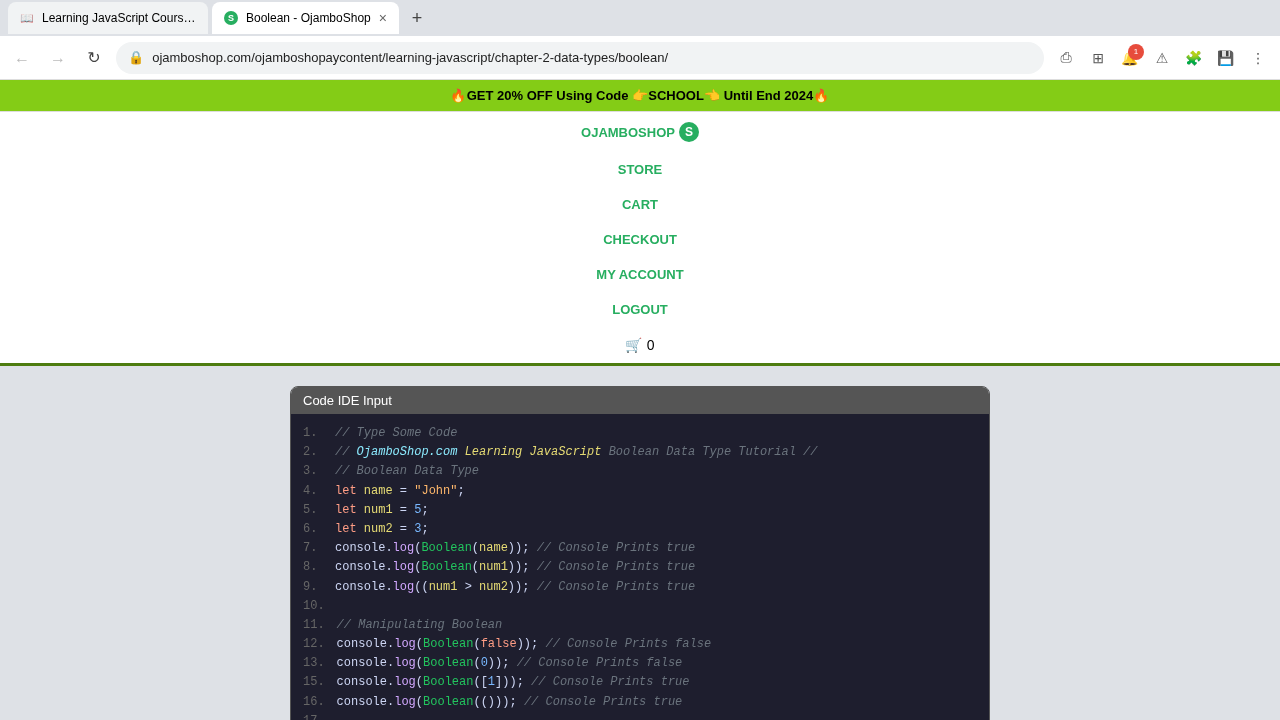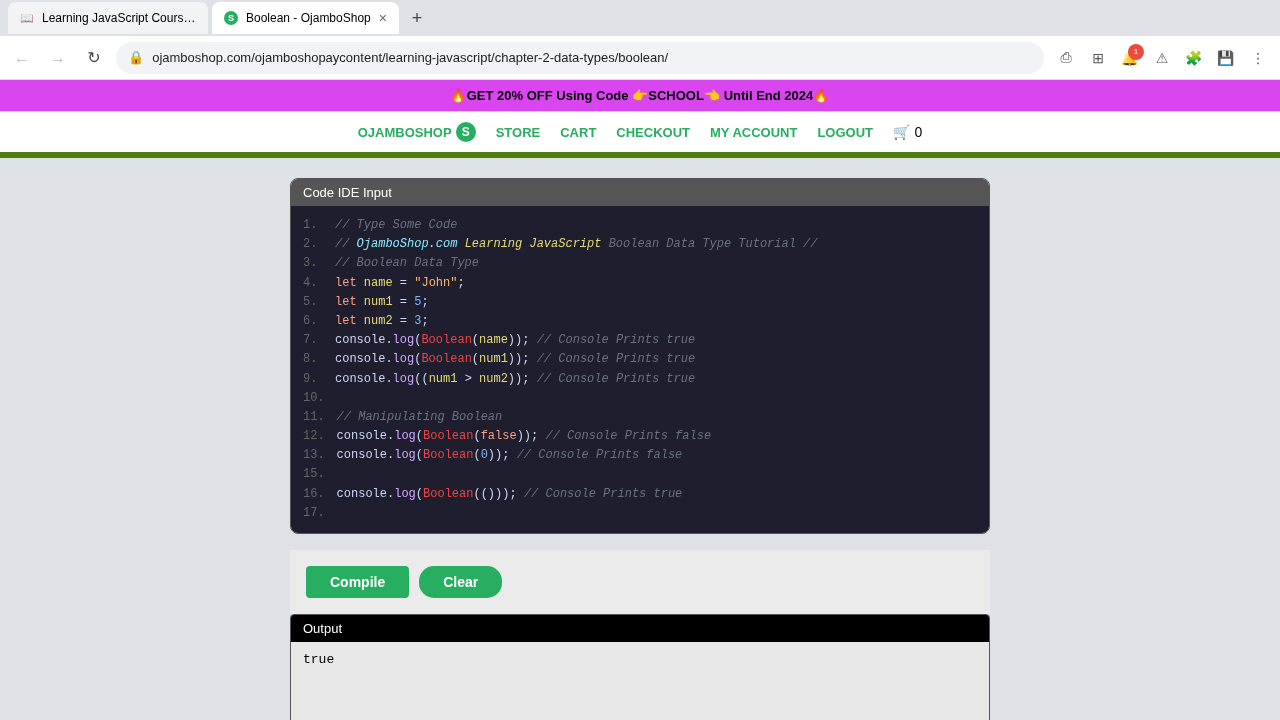--- a/index.html
+++ b/index.html
@@ -126,37 +126,38 @@
       align-items: center;
       justify-content: center;
       cursor: pointer;
       color: #555;
       font-size: 14px;
       border-radius: 50%;
     }
 
     
     .promo-bar {
-      background: #d946ef;
+      background: #84cc16;
       text-align: center;
       padding: 8px;
       font-size: 13px;
       font-weight: bold;
       border-bottom: 1px solid #ddd;
     }
 
     
     .site-nav {
       background: white;
       display: flex;
       justify-content: center;
       align-items: center;
       padding: 10px 20px;
       gap: 20px;
-      border-bottom: 6px solid #4d7c0f;
+      border-bottom: 3px solid #4d7c0f;
+      flex-direction: column;
     }
 
     .site-nav-link {
       color: #27ae60;
       text-decoration: none;
       font-size: 13px;
       font-weight: bold;
       cursor: pointer;
     }
 
@@ -226,21 +227,21 @@
       color: #666;
       min-width: 20px;
       user-select: none;
     }
 
     .code-comment { color: #6a737d; font-style: italic; }
     .code-keyword { color: #ff9d85; }
     .code-string { color: #ffb86c; }
     .code-number { color: #79b8ff; }
     .code-method { color: #d2a8ff; }
-    .code-function { color: #ef4444; }
+    .code-function { color: #22c55e; }
     .code-bool { color: #ff9d85; }
     .code-variable { color: #e6db74; }
     .code-default { color: #cdd6f4; }
 
     
     .buttons-area {
       background: #ebebeb;
       display: flex;
       flex-direction: row;
       align-items: center;
@@ -420,20 +421,21 @@
         <div class="code-line">
           <span class="line-num">12.</span>
           <span><span class="code-default">console.</span><span class="code-method">log</span><span class="code-default">(</span><span class="code-function">Boolean</span><span class="code-default">(</span><span class="code-bool">false</span><span class="code-default">));</span> <span class="code-comment">// Console Prints false</span></span>
         </div>
         <div class="code-line">
           <span class="line-num">13.</span>
           <span><span class="code-default">console.</span><span class="code-method">log</span><span class="code-default">(</span><span class="code-function">Boolean</span><span class="code-default">(</span><span class="code-number">0</span><span class="code-default">));</span> <span class="code-comment">// Console Prints false</span></span>
         </div>
         <div class="code-line">
           <span class="line-num">15.</span>
+          <span><span class="code-default">console.</span><span class="code-method">log</span><span class="code-default">(</span><span class="code-function">Boolean</span><span class="code-default">([</span><span class="code-number">1</span><span class="code-default">]));</span> <span class="code-comment">// Console Prints true</span></span>
         </div>
         <div class="code-line">
           <span class="line-num">16.</span>
           <span><span class="code-default">console.</span><span class="code-method">log</span><span class="code-default">(</span><span class="code-function">Boolean</span><span class="code-default">(()));</span> <span class="code-comment">// Console Prints true</span></span>
         </div>
         <div class="code-line">
           <span class="line-num">17.</span>
           <span>&nbsp;</span>
         </div>
 

